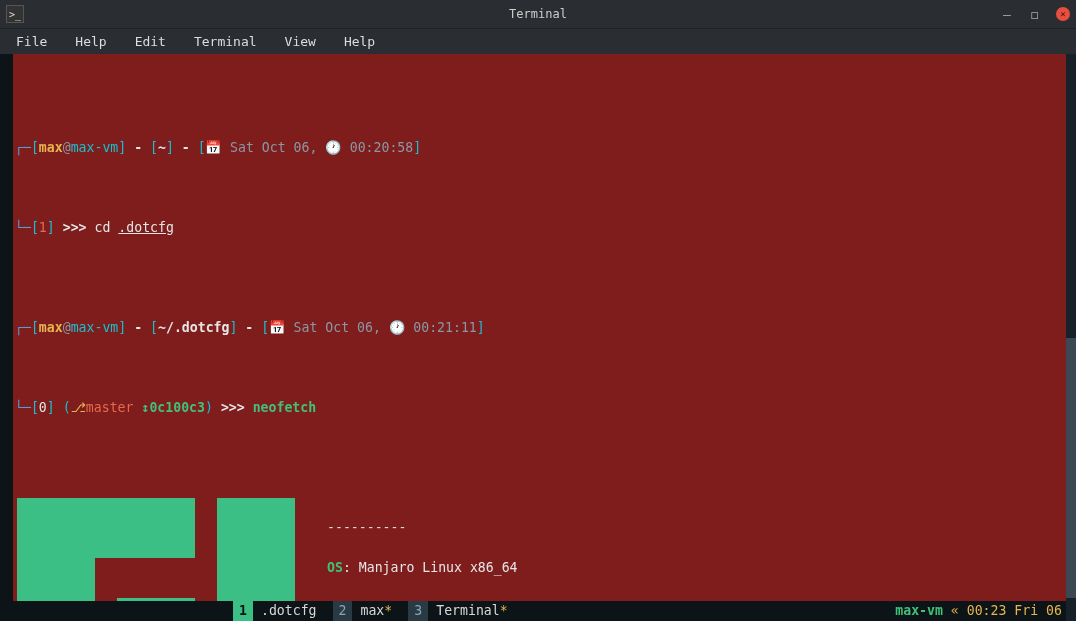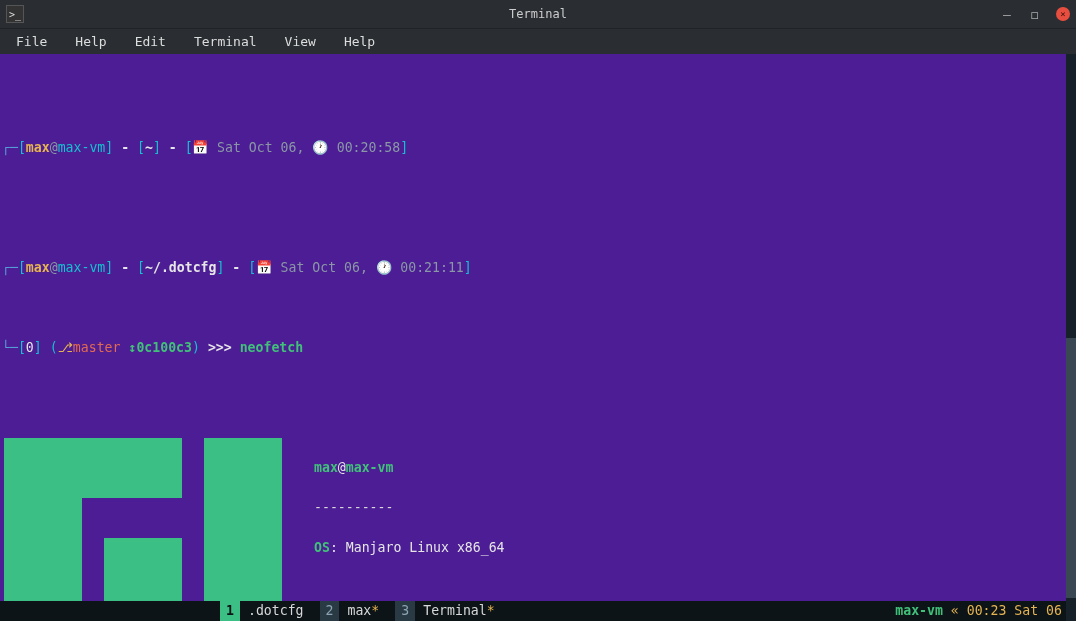--- a/index.html
+++ b/index.html
@@ -38,27 +38,28 @@
   .win-close { width: 14px; height: 14px; border-radius: 50%; background: #e84e3f; display: flex; align-items: center; justify-content: center; color: #3a0e0a; font-size: 9px; cursor: pointer; }
   
   .menubar {
     height: 26px; background: #2a2e32; display: flex; align-items: center;
     padding: 0 6px; gap: 8px; border-top: 1px solid #1f2326;
     font-size: 13px; color: #ddd;
   }
   .menubar .item { padding: 4px 10px; cursor: pointer; }
   
   .term {
-    background: #4c1d95;
+    background: #7f1d1d;
     padding: 4px 14px 0 2px;
     font-size: 13.2px;
     line-height: 20px;
     white-space: pre;
     position: relative;
     height: calc(621px - 28px - 26px);
+    margin-left: 13px;
   }
   .scrollbar {
     position: absolute; right: 0; top: 0; width: 10px; height: 100%;
     background: #17212a;
   }
   .scrollbar-thumb { position: absolute; right: 0; width: 10px; height: 46%; top: 50%; background: #3a4853; }
   .line { height: 20px; }
   .c-cyan  { color: #16c0d0; }
   .c-bluebr{ color: #569cd6; }
   .c-grey  { color: #8a98a5; }
@@ -117,33 +118,33 @@
   <div class="item">Terminal</div>
   <div class="item">View</div>
   <div class="item">Help</div>
 </div>
 
 <div class="term">
 
   
   <div class="line"><span class="c-bluebr">┌─</span><span class="c-cyan">[</span><span class="c-yelb">max</span><span class="c-grey">@</span><span class="c-cyan">max-vm</span><span class="c-cyan">]</span><span class="c-wb"> - </span><span class="c-cyan">[</span><span class="c-wb">~</span><span class="c-cyan">]</span><span class="c-wb"> - </span><span class="c-cyan">[</span><span class="c-yellow">📅 </span><span class="c-grey">Sat Oct 06,</span><span> </span><span class="c-yellow">🕐 </span><span class="c-grey">00:20:58</span><span class="c-cyan">]</span></div>
   
+  <div class="line"><span class="c-bluebr">└─</span><span class="c-cyan">[</span><span class="c-red">1</span><span class="c-cyan">]</span><span> </span><span class="c-wb">&gt;&gt;&gt;</span><span> </span><span class="c-white">cd </span><span class="c-white underline">.dotcfg</span></div>
 
   
   <div class="line"><span class="c-bluebr">┌─</span><span class="c-cyan">[</span><span class="c-yelb">max</span><span class="c-grey">@</span><span class="c-cyan">max-vm</span><span class="c-cyan">]</span><span class="c-wb"> - </span><span class="c-cyan">[</span><span class="c-wb">~/.dotcfg</span><span class="c-cyan">]</span><span class="c-wb"> - </span><span class="c-cyan">[</span><span class="c-yellow">📅 </span><span class="c-grey">Sat Oct 06,</span><span> </span><span class="c-yellow">🕐 </span><span class="c-grey">00:21:11</span><span class="c-cyan">]</span></div>
   
   <div class="line"><span class="c-bluebr">└─</span><span class="c-cyan">[</span><span class="c-white">0</span><span class="c-cyan">]</span><span> </span><span class="c-cyan">(</span><span class="c-yellow">⎇</span><span class="c-red">master</span><span> </span><span class="c-green">↕</span><span class="c-green">0c100c3</span><span class="c-cyan">)</span><span> </span><span class="c-wb">&gt;&gt;&gt;</span><span> </span><span class="c-green">neofetch</span></div>
 
   
   <div class="neofetch">
     <div class="logo">
       <div class="lb1"></div><div class="lb2"></div><div class="lb3"></div><div class="lb4"></div>
     </div>
     <div class="info">
-<div class="line"><span class="c-greeninfo">max</span><span class="c-white">@</span><span class="c-greeninfo">max-vm</span></div>
 <div class="line dashline">----------</div>
 <div class="line"><span class="c-greeninfo">OS</span><span class="c-white">: Manjaro Linux x86_64</span></div>
 
 
 
 
 
 
 
 
@@ -175,21 +176,21 @@
     <span class="tablabel">.dotcfg</span>
     <span style="width:6px"></span>
     <span class="tabno">2</span>
     <span class="tablabel"><span>max</span><span class="star">*</span></span>
     <span style="width:6px"></span>
     <span class="tabno">3</span>
     <span class="tablabel"><span>Terminal</span><span class="star">*</span></span>
     <span class="right">
       <span class="c-green">max-vm</span>
       <span class="c-yellow"> « </span>
-      <span class="c-yellow">00:23 Sat 06</span>
+      <span class="c-yellow">00:23 Fri 06</span>
       <span style="width:4px"></span>
     </span>
   </div>
 
   <div class="scrollbar">
     <div class="scrollbar-thumb"></div>
   </div>
 </div>
 
 </body></html>

